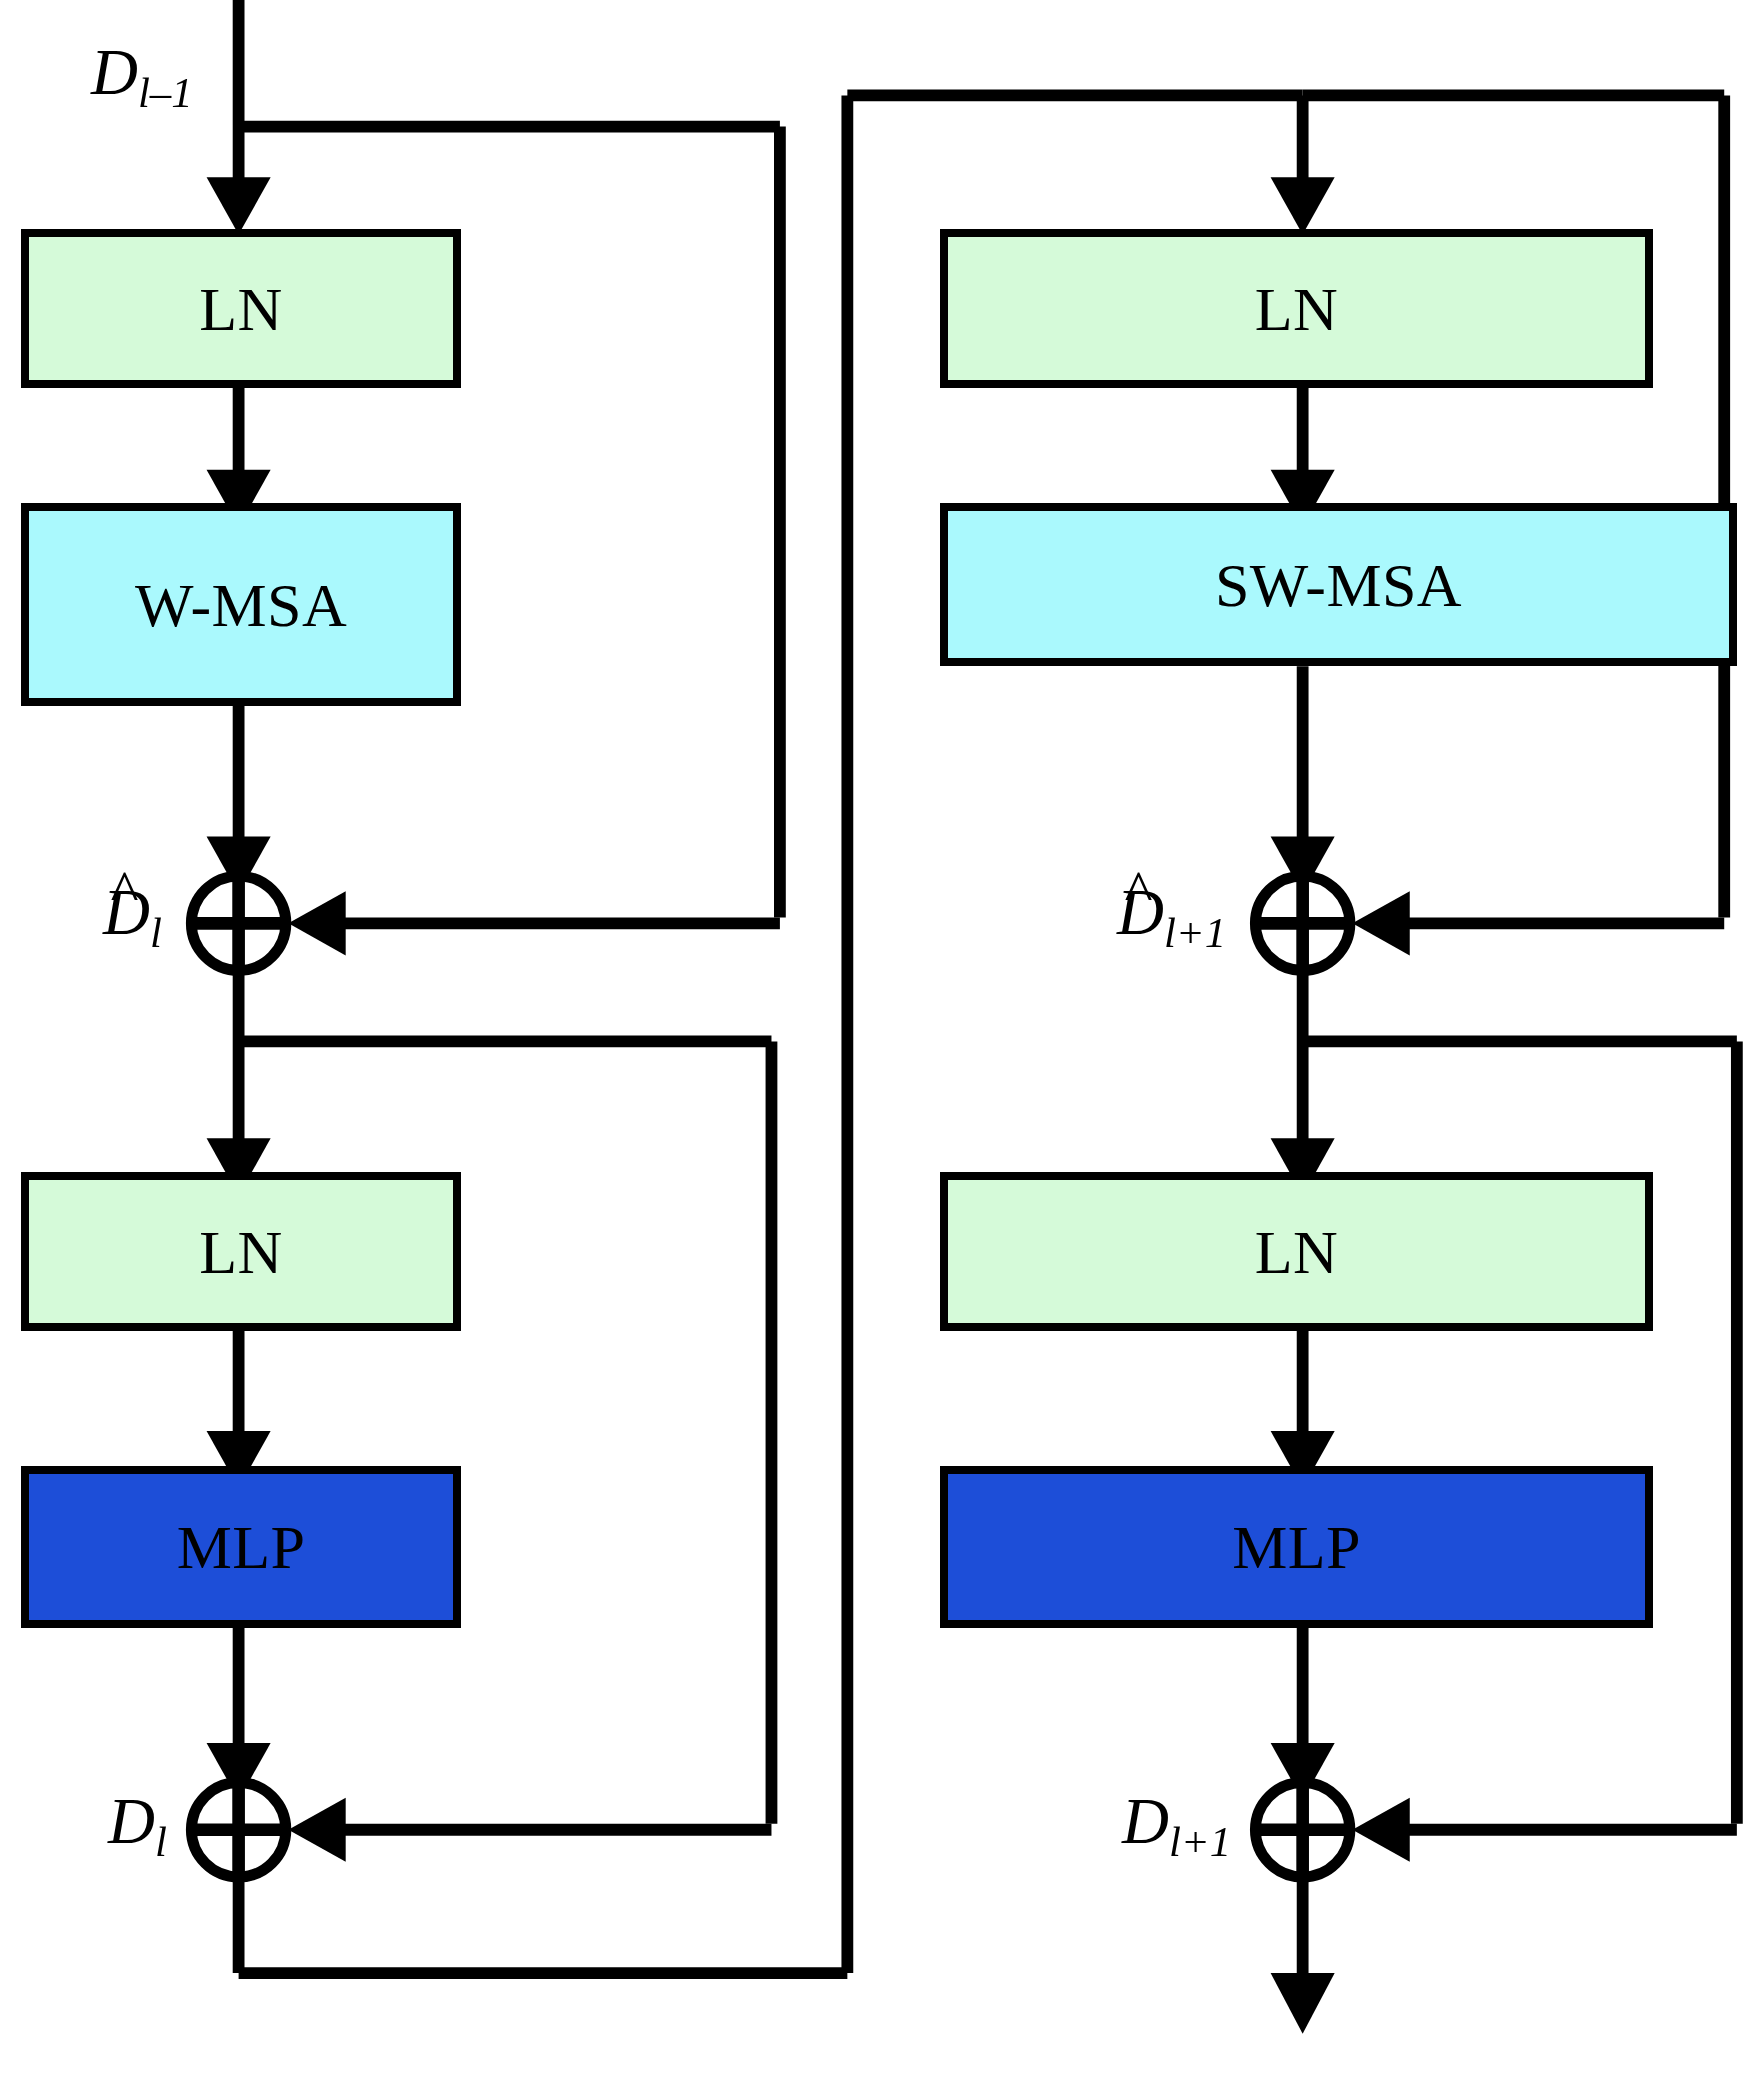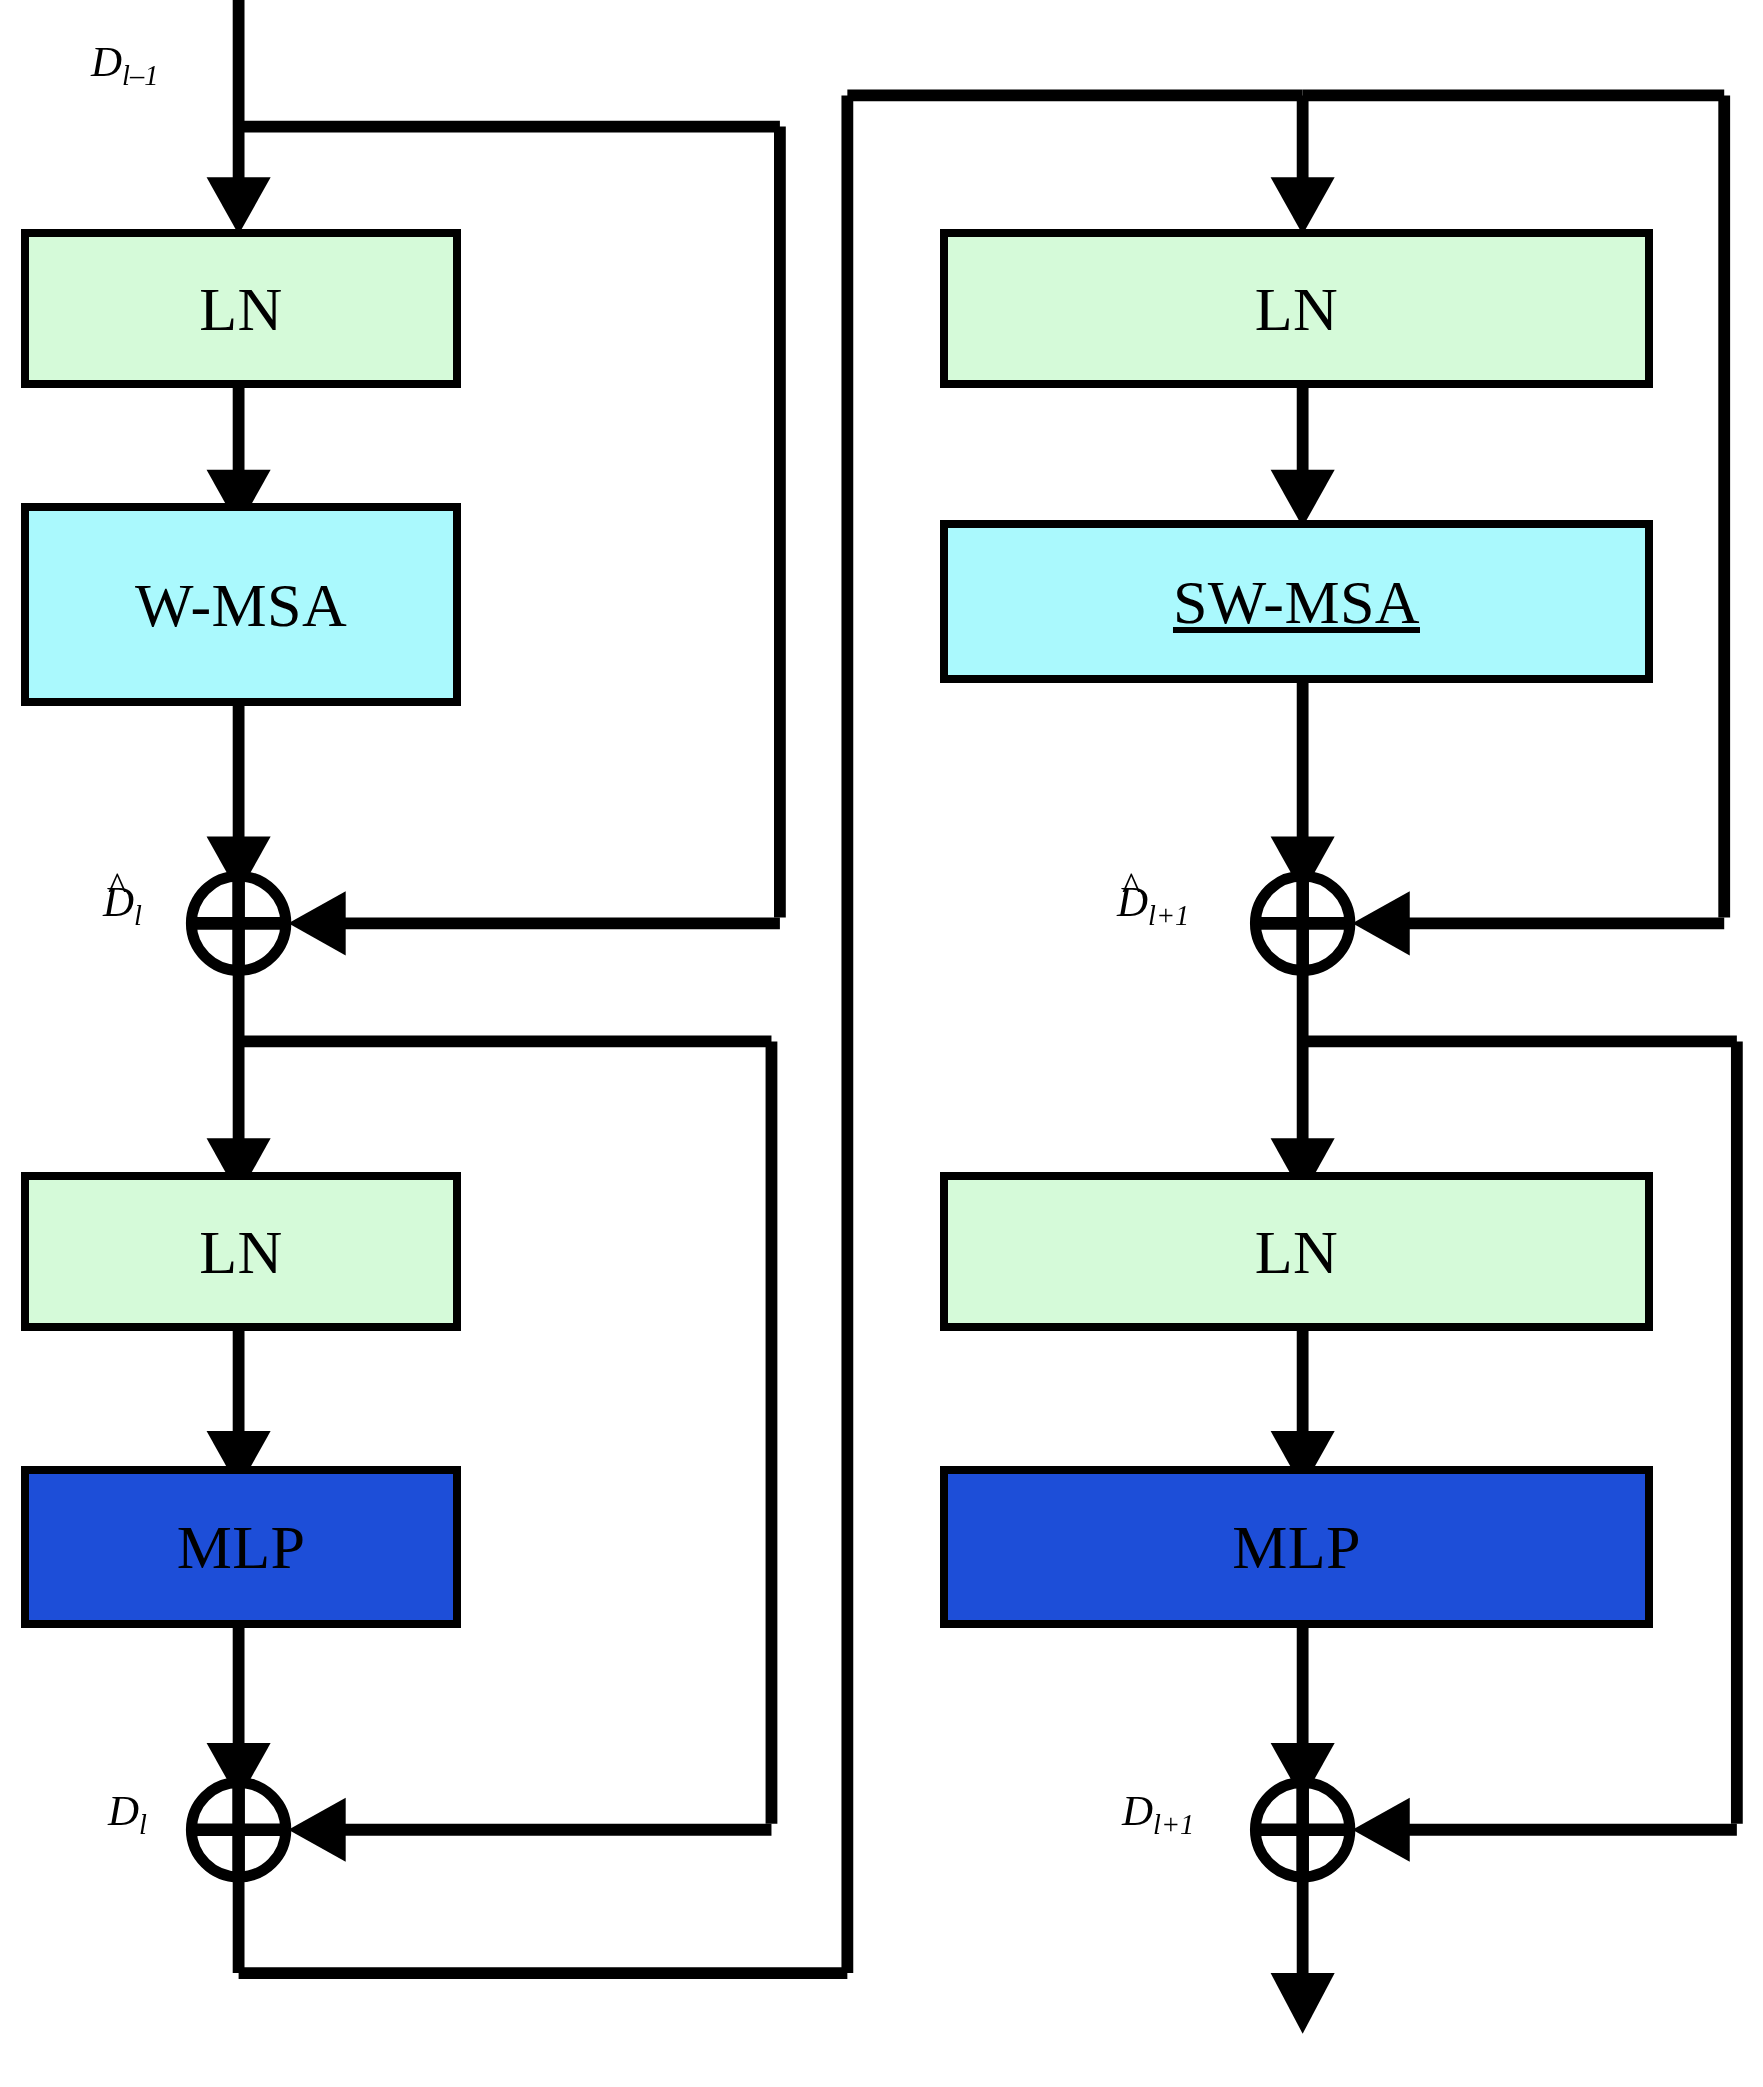--- a/index.html
+++ b/index.html
@@ -42,21 +42,21 @@
     user-select: none;
   }
   .fill-ln   { background: #d5fad9; }
   .fill-msa  { background: #aaf9fd; }
   .fill-mlp  { background: #1d4ed8; }
 
   
   .math-label {
     position: absolute;
     font-family: "Liberation Serif", "DejaVu Serif", serif;
-    font-size: 43px;
+    font-size: 65px;
     font-style: italic;
     color: #000000;
     white-space: nowrap;
     user-select: none;
     line-height: 1;
   }
   .math-label .sub {
     font-size: 0.66em;
     font-style: italic;
     vertical-align: -0.30em;
@@ -201,21 +201,21 @@
   </div>
 
   <div class="node-box fill-mlp" style="left:21px;  top:1466px; width:440px; height:162px;">
     <span>MLP</span>
   </div>
 
   <div class="node-box fill-ln" style="left:940px; top:229px;  width:713px; height:159px;">
     <span>LN</span>
   </div>
 
-  <div class="node-box fill-msa" style="left:940px; top:520px;  width:713px; height:163px;text-decoration:underline;">
+  <div class="node-box fill-msa" style="left:940px; top:503px;  width:797px; height:163px;">
     <span>SW-MSA</span>
   </div>
 
   <div class="node-box fill-ln" style="left:940px; top:1172px; width:713px; height:159px;">
     <span>LN</span>
   </div>
 
   <div class="node-box fill-mlp" style="left:940px; top:1466px; width:713px; height:162px;">
     <span>MLP</span>
   </div>

